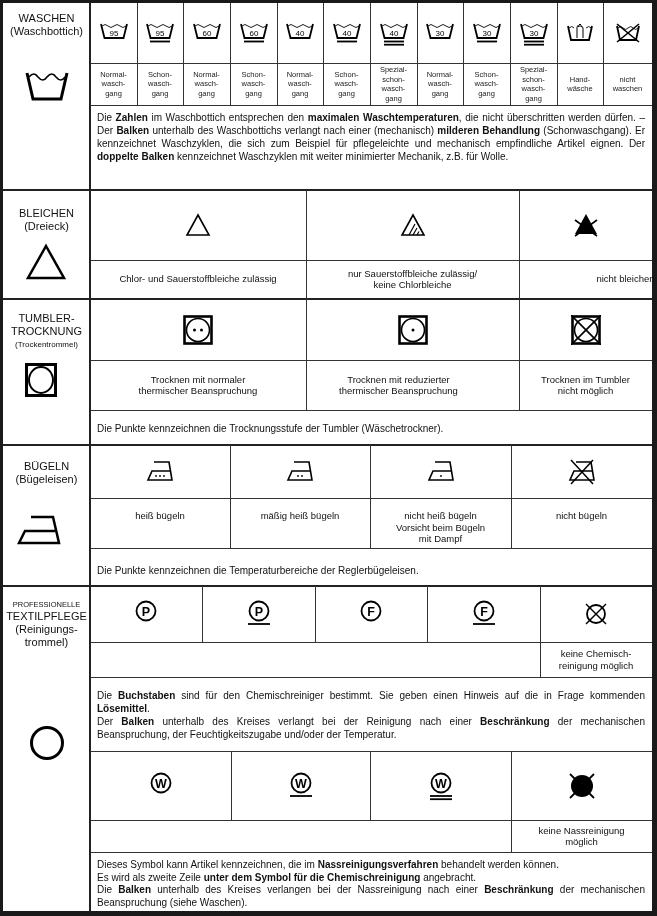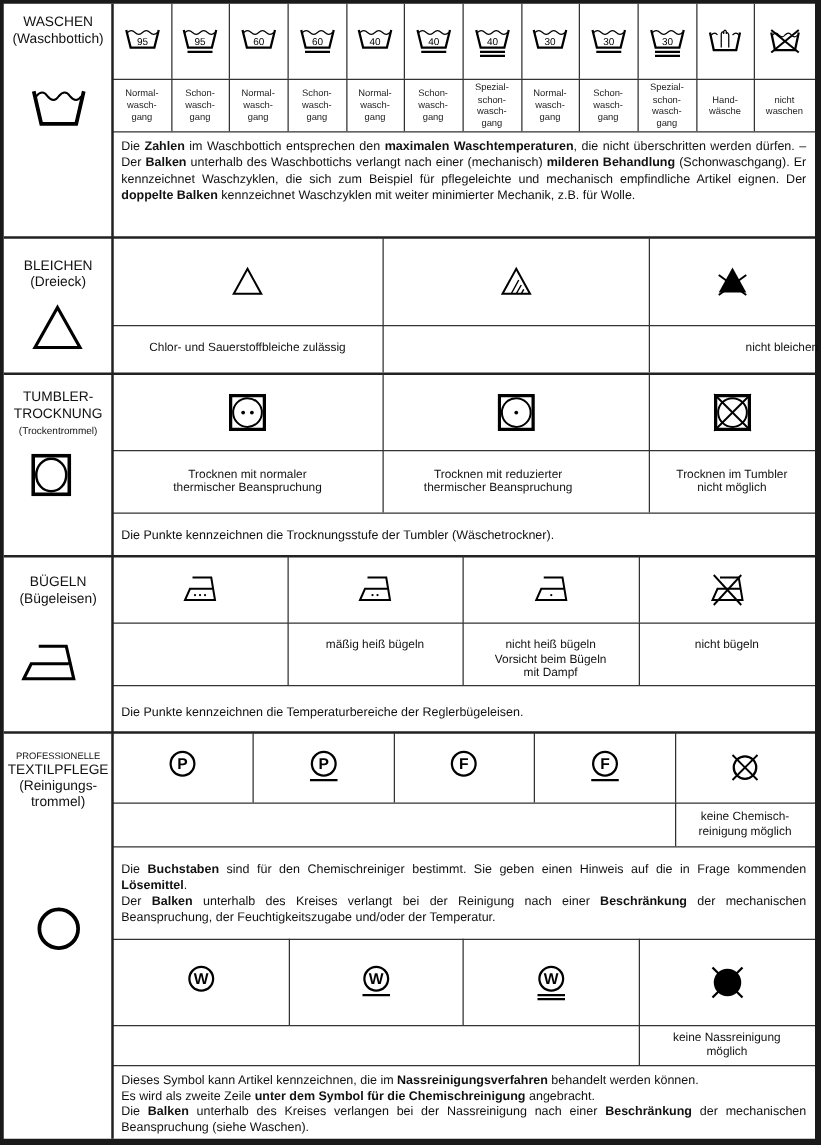--- a/index.html
+++ b/index.html
@@ -304,20 +304,24 @@
       <svg width="30" height="26" viewBox="0 0 30 26">
         <path d="M15 2 L26 22 L4 22 Z" fill="#000"></path>
         <line x1="4" y1="24" x2="26" y2="8" stroke="#000" stroke-width="1.6"></line>
         <line x1="4" y1="8" x2="26" y2="24" stroke="#000" stroke-width="1.6"></line>
       </svg>
     </div>
     <div class="vl" style="left:516px;top:187px;height:70px;"></div>
     <div class="cell" style="left:87px;top:257px;width:216px;height:38px;">
       <span class="lbl" style="white-space:pre-line;">Chlor- und Sauerstoffbleiche zulässig</span>
     </div>
+    <div class="cell" style="left:303px;top:257px;width:213px;height:38px;">
+      <span class="lbl" style="white-space:pre-line;">nur Sauerstoffbleiche zulässig/
+keine Chlorbleiche</span>
+    </div>
     <div class="vl" style="left:303px;top:257px;height:38px;"></div>
     <div class="cell" style="left:516px;top:257px;width:133px;height:38px;padding-left:40px;">
       <span class="lbl" style="white-space:pre-line;">nicht bleichen</span>
     </div>
     <div class="vl" style="left:516px;top:257px;height:38px;"></div>
     <div class="cell" style="left:87px;top:296px;width:216px;height:61px;">
       <svg width="30" height="30" viewBox="0 0 30 30">
         <rect x="1.5" y="1.5" width="27" height="27" fill="none" stroke="#000" stroke-width="2.6"></rect>
         <circle cx="15" cy="15" r="11.5" fill="none" stroke="#000" stroke-width="1.6"></circle>
         <circle cx="11.5" cy="15" r="1.5" fill="#000"></circle>
@@ -379,20 +383,23 @@
     </div>
     <div class="vl" style="left:367px;top:442px;height:53px;"></div>
     <div class="cell" style="left:508px;top:442px;width:141px;height:53px;">
       <svg width="32" height="28" viewBox="0 0 30 28">
         <path d="M9 4 L24 4 L27 22 L3 22 L7 13 L25 13" fill="none" stroke="#000" stroke-width="1.6"></path>
         <line x1="4" y1="2" x2="26" y2="26" stroke="#000" stroke-width="1.5"></line>
         <line x1="26" y1="2" x2="4" y2="26" stroke="#000" stroke-width="1.5"></line>
       </svg>
     </div>
     <div class="vl" style="left:508px;top:442px;height:53px;"></div>
+    <div class="cell" style="left: 87px; top: 495px; width: 140px; height: 50px; align-items: flex-start; padding-top: 12px;">
+      <span class="lbl" style="white-space:pre-line;">heiß bügeln</span>
+    </div>
     <div class="cell" style="left: 227px; top: 495px; width: 140px; height: 50px; align-items: flex-start; padding-top: 12px;">
       <span class="lbl" style="white-space:pre-line;">mäßig heiß bügeln</span>
     </div>
     <div class="vl" style="left:227px;top:495px;height:50px;"></div>
     <div class="cell" style="left: 367px; top: 495px; width: 141px; height: 50px; align-items: flex-start; padding-top: 12px;">
       <span class="lbl" style="white-space:pre-line;">nicht heiß bügeln
 Vorsicht beim Bügeln
 mit Dampf</span>
     </div>
     <div class="vl" style="left:367px;top:495px;height:50px;"></div>

